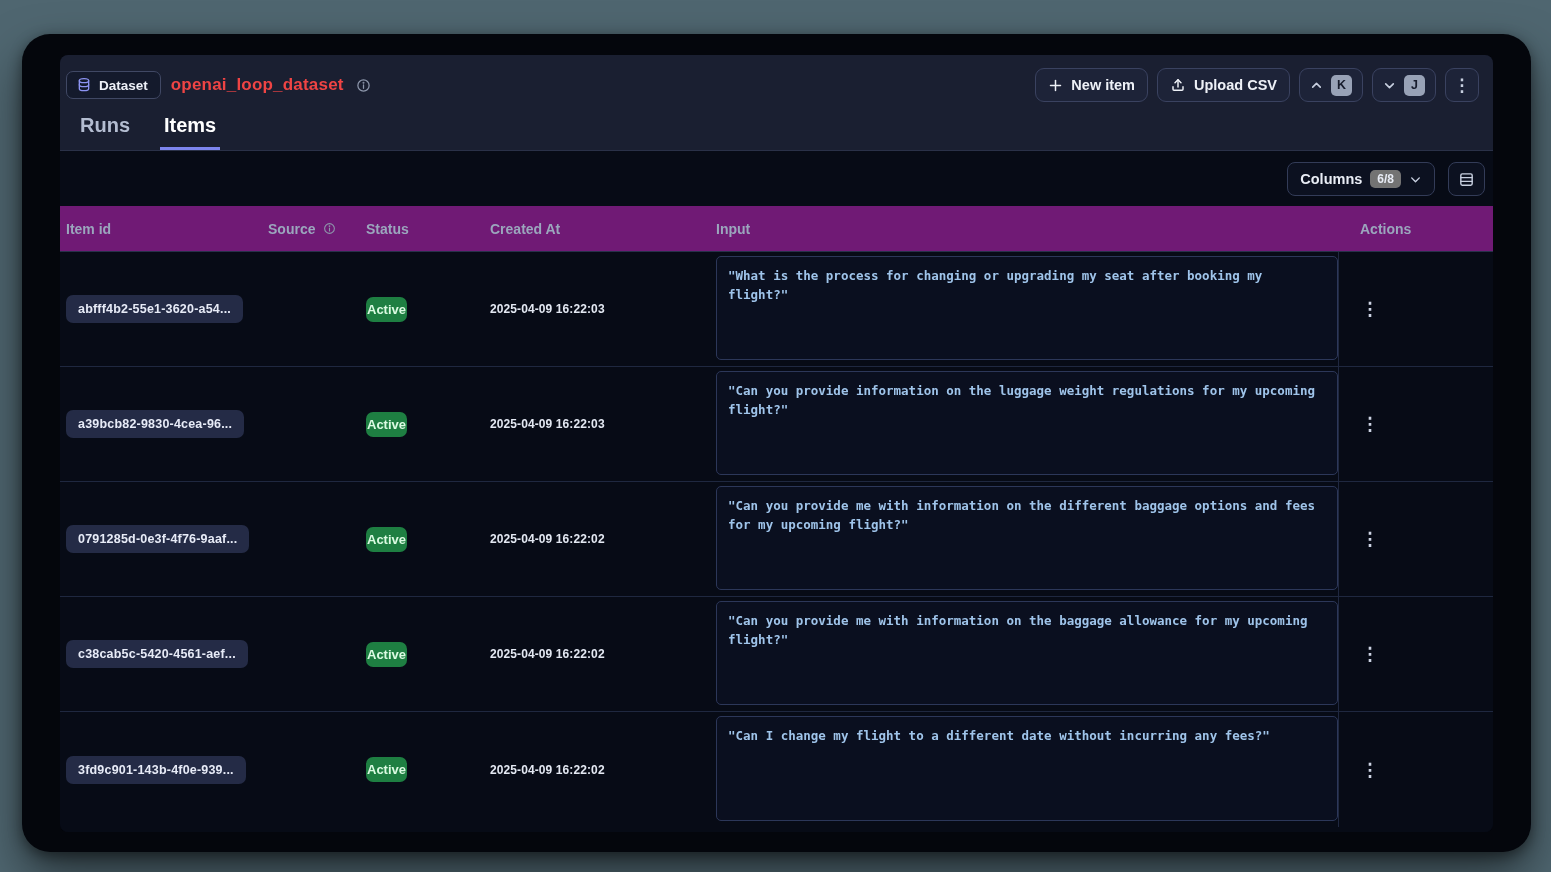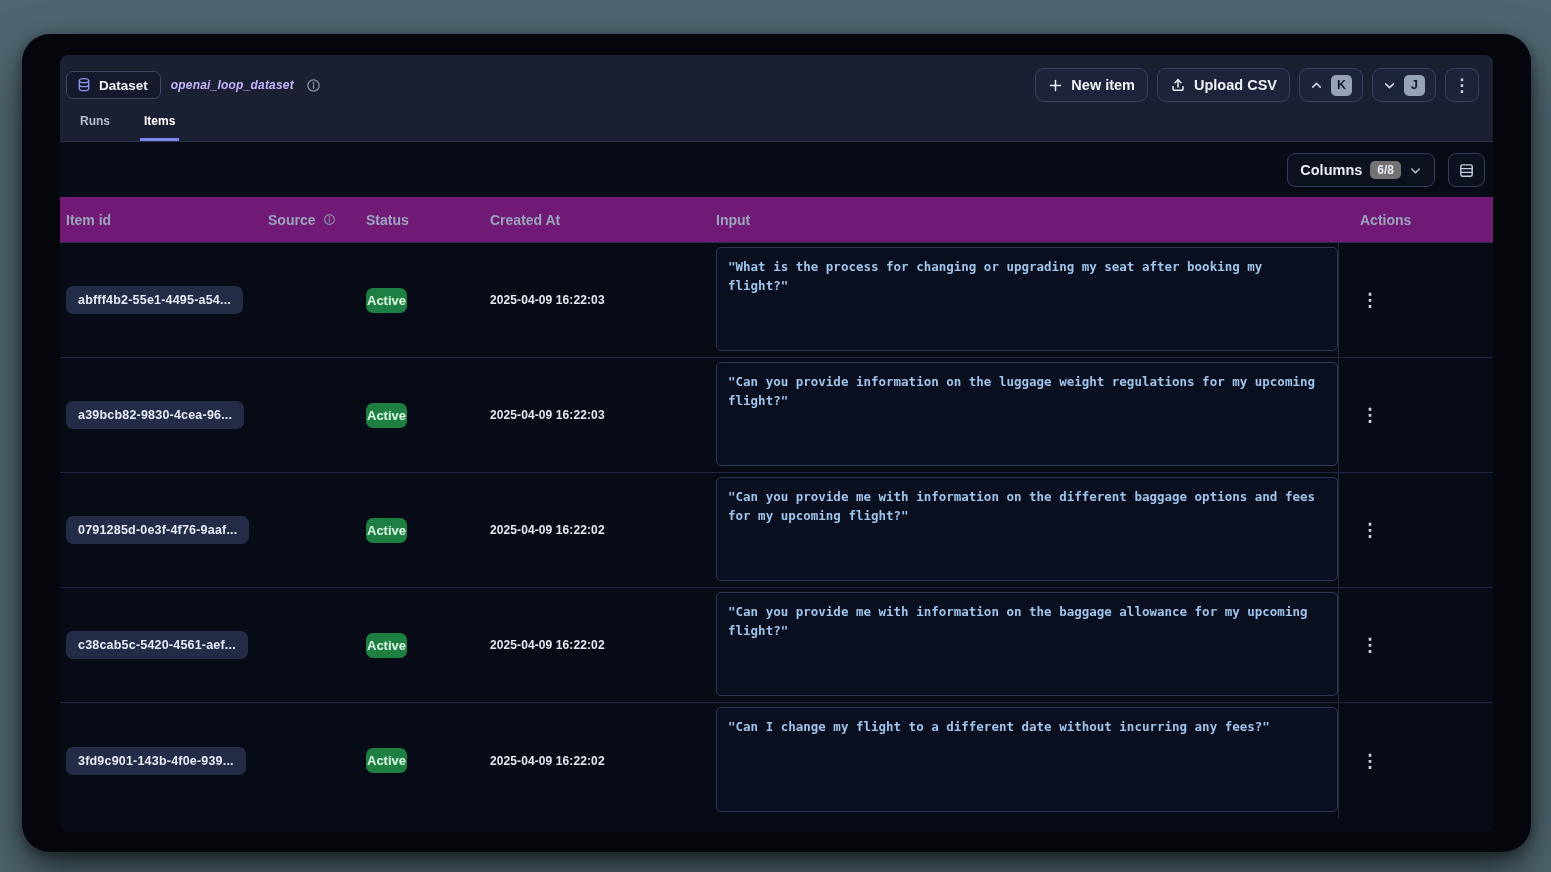--- a/index.html
+++ b/index.html
@@ -17,34 +17,34 @@
 
   .panel { width:100%; height:100%; display:flex; flex-direction:column; background:#070b16; border-radius:8px; overflow:hidden; }
 
   
   .panel-header { background:#1a1f31; padding:13px 14px 0 6px; border-bottom:1px solid #2a3148; }
   .header-top { display:flex; justify-content:space-between; align-items:center; padding:0 0 8px 0; }
   .header-left { display:flex; align-items:center; gap:10px; }
 
   .dataset-badge { display:inline-flex; align-items:center; gap:7px; background:#141a2c; border:1.5px solid #404864;
     border-radius:7px; padding:5px 12px 5px 9px; color:#eef1f8; font-weight:700; font-size:13.5px; }
-  .page-title { color:#c4b5fd; font-size:12px; font-weight:700; letter-spacing:.2px;font-style:italic; }
+  .page-title { color:#ef4444; font-size:17px; font-weight:700; letter-spacing:.2px; }
   .info-ic { display:inline-flex; color:#8d96ab; margin-left:2px; }
 
   .header-actions { display:flex; align-items:center; gap:9px; }
   .btn { display:inline-flex; align-items:center; justify-content:center; gap:8px; height:34px; padding:0 12px;
     background:#1d2338; border:1px solid #3a4260; border-radius:9px;
     color:#eef1f7; font-weight:600; font-size:14.5px; cursor:pointer; font-family:inherit; white-space:nowrap; }
   .btn-shortcut { padding:0 10px; gap:8px; }
   .btn-kebab { width:34px; padding:0; font-size:17px; color:#c7cfdf; }
   .kbd { display:grid; place-items:center; width:21px; height:21px; background:#98a2b6; color:#171c2c;
     font-weight:700; font-size:12.5px; border-radius:5px; }
 
   .tabs { display:flex; gap:26px; padding-left:10px; }
-  .tab { padding:4px 4px 10px; font-size:12px; font-weight:600; color:#b4bdd1; border-bottom:3px solid transparent; cursor:pointer; }
+  .tab { padding:4px 4px 10px; font-size:20px; font-weight:600; color:#b4bdd1; border-bottom:3px solid transparent; cursor:pointer; }
   .tab.active { color:#ffffff; border-bottom-color:#7d85ee; }
 
   
   .panel-body { flex:1; display:flex; flex-direction:column; background:#070b16; }
   .toolbar { display:flex; justify-content:flex-end; align-items:flex-start; gap:13px; padding:11px 8px 10px 0; }
   .btn-outline { background:#0c1120; border:1px solid #333c58; height:34px; border-radius:8px; color:#e9edf5; }
   .columns-badge { background:#737373; color:#e8ecf5; font-size:12px; font-weight:700; padding:2px 7px; border-radius:5px; }
   .btn-icon { width:37px; padding:0; color:#c7cfdf; }
 
   
@@ -193,21 +193,21 @@
               </span>
             </div>
             <div class="th">Status</div>
             <div class="th">Created At</div>
             <div class="th">Input</div>
             <div class="th" style="padding-left:22px">Actions</div>
           </div>
 
           <div class="trow">
             <div class="cell cell-id">
-                <span class="id-chip">abfff4b2-55e1-4495-a54...</span>
+                <span class="id-chip">abfff4b2-55e1-3620-a54...</span>
               </div>
             <div class="cell"></div>
             <div class="cell">
                 <span class="badge-active">Active</span>
               </div>
             <div class="cell cell-created">2025-04-09 16:22:03</div>
             <div class="cell cell-input">
                 <div class="input-box">"What is the process for changing or upgrading my seat after booking my flight?"</div>
               </div>
             <div class="cell cell-actions">

